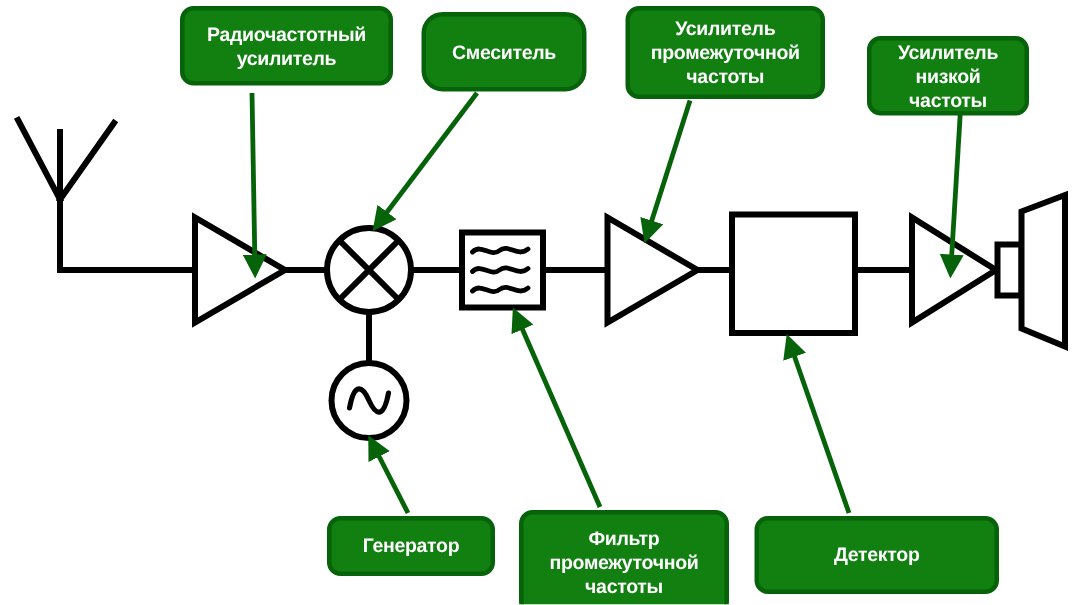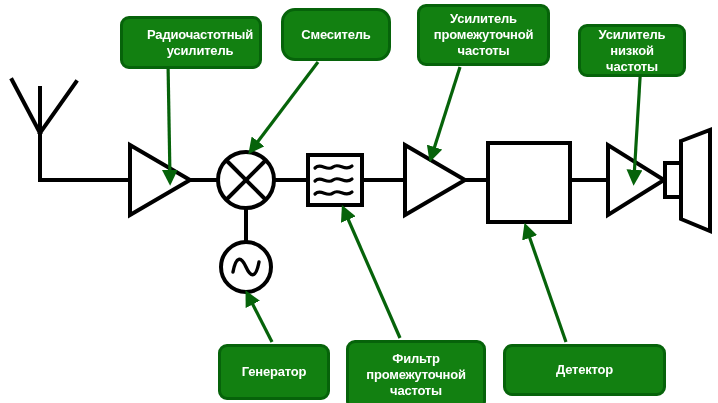--- a/index.html
+++ b/index.html
@@ -113,41 +113,41 @@
       <line x1="168" y1="62" x2="170" y2="178"></line>
       <line x1="318" y1="62" x2="253" y2="148"></line>
       <line x1="460" y1="67" x2="432" y2="155"></line>
       <line x1="641" y1="62" x2="634" y2="178"></line>
       <line x1="272" y1="342" x2="249" y2="297"></line>
       <line x1="400" y1="338" x2="345" y2="212"></line>
       <line x1="566" y1="342" x2="527" y2="230"></line>
     </g>
   </svg>
 
-  <div class="callout" style="left:120px; top:16px; width:142px; height:53px;justify-content:flex-end;">
+  <div class="callout" style="left:120px; top:4px; width:142px; height:53px;">
     <span>Радиочастотный
 усилитель</span>
   </div>
 
   <div class="callout" style="left:281px; top:8px; width:110px; height:53px;border-radius:14px;">
     <span>Смеситель</span>
   </div>
 
   <div class="callout" style="left:417px; top:4px; width:133px; height:62px;">
     <span>Усилитель
 промежуточной
 частоты</span>
   </div>
 
   <div class="callout" style="left:578px; top:24px; width:108px; height:53px;">
     <span>Усилитель низкой
 частоты</span>
   </div>
 
-  <div class="callout" style="left:218px; top:344px; width:112px; height:56px;">
+  <div class="callout" style="left:218px; top:344px; width:112px; height:40px;">
     <span>Генератор</span>
   </div>
 
   <div class="callout" style="left:346px; top:340px; width:140px; height:70px;">
     <span>Фильтр
 промежуточной
 частоты</span>
   </div>
 
   <div class="callout" style="left:503px; top:344px; width:163px; height:52px;">

